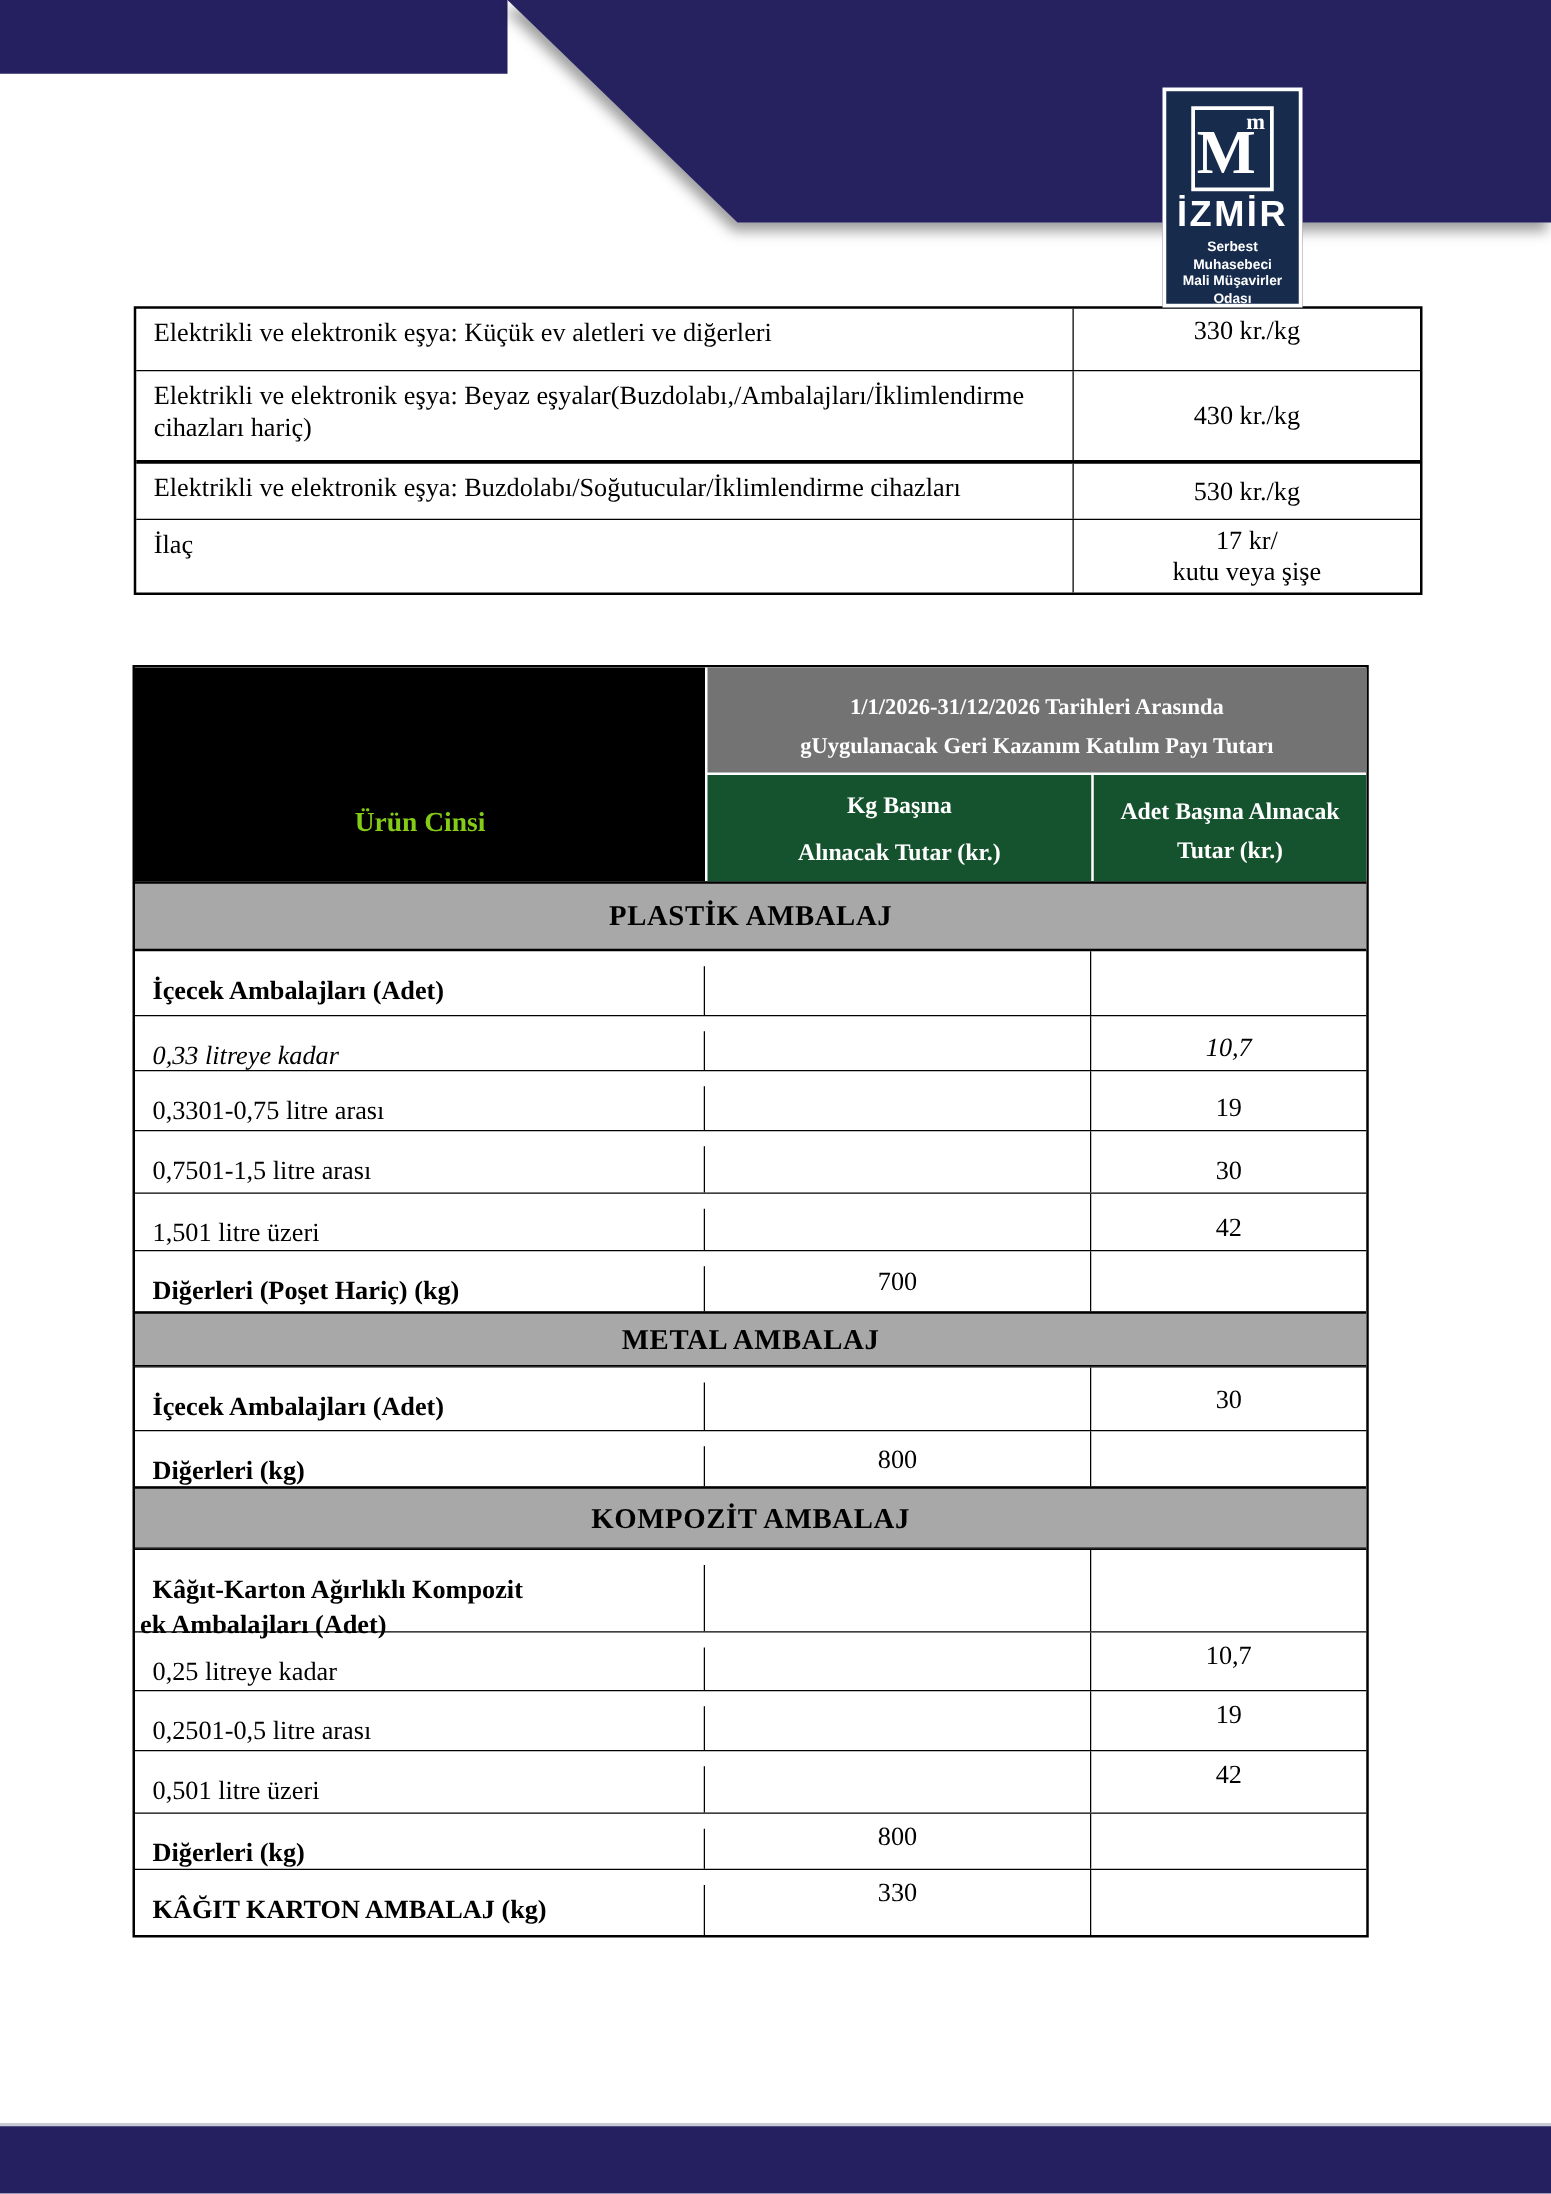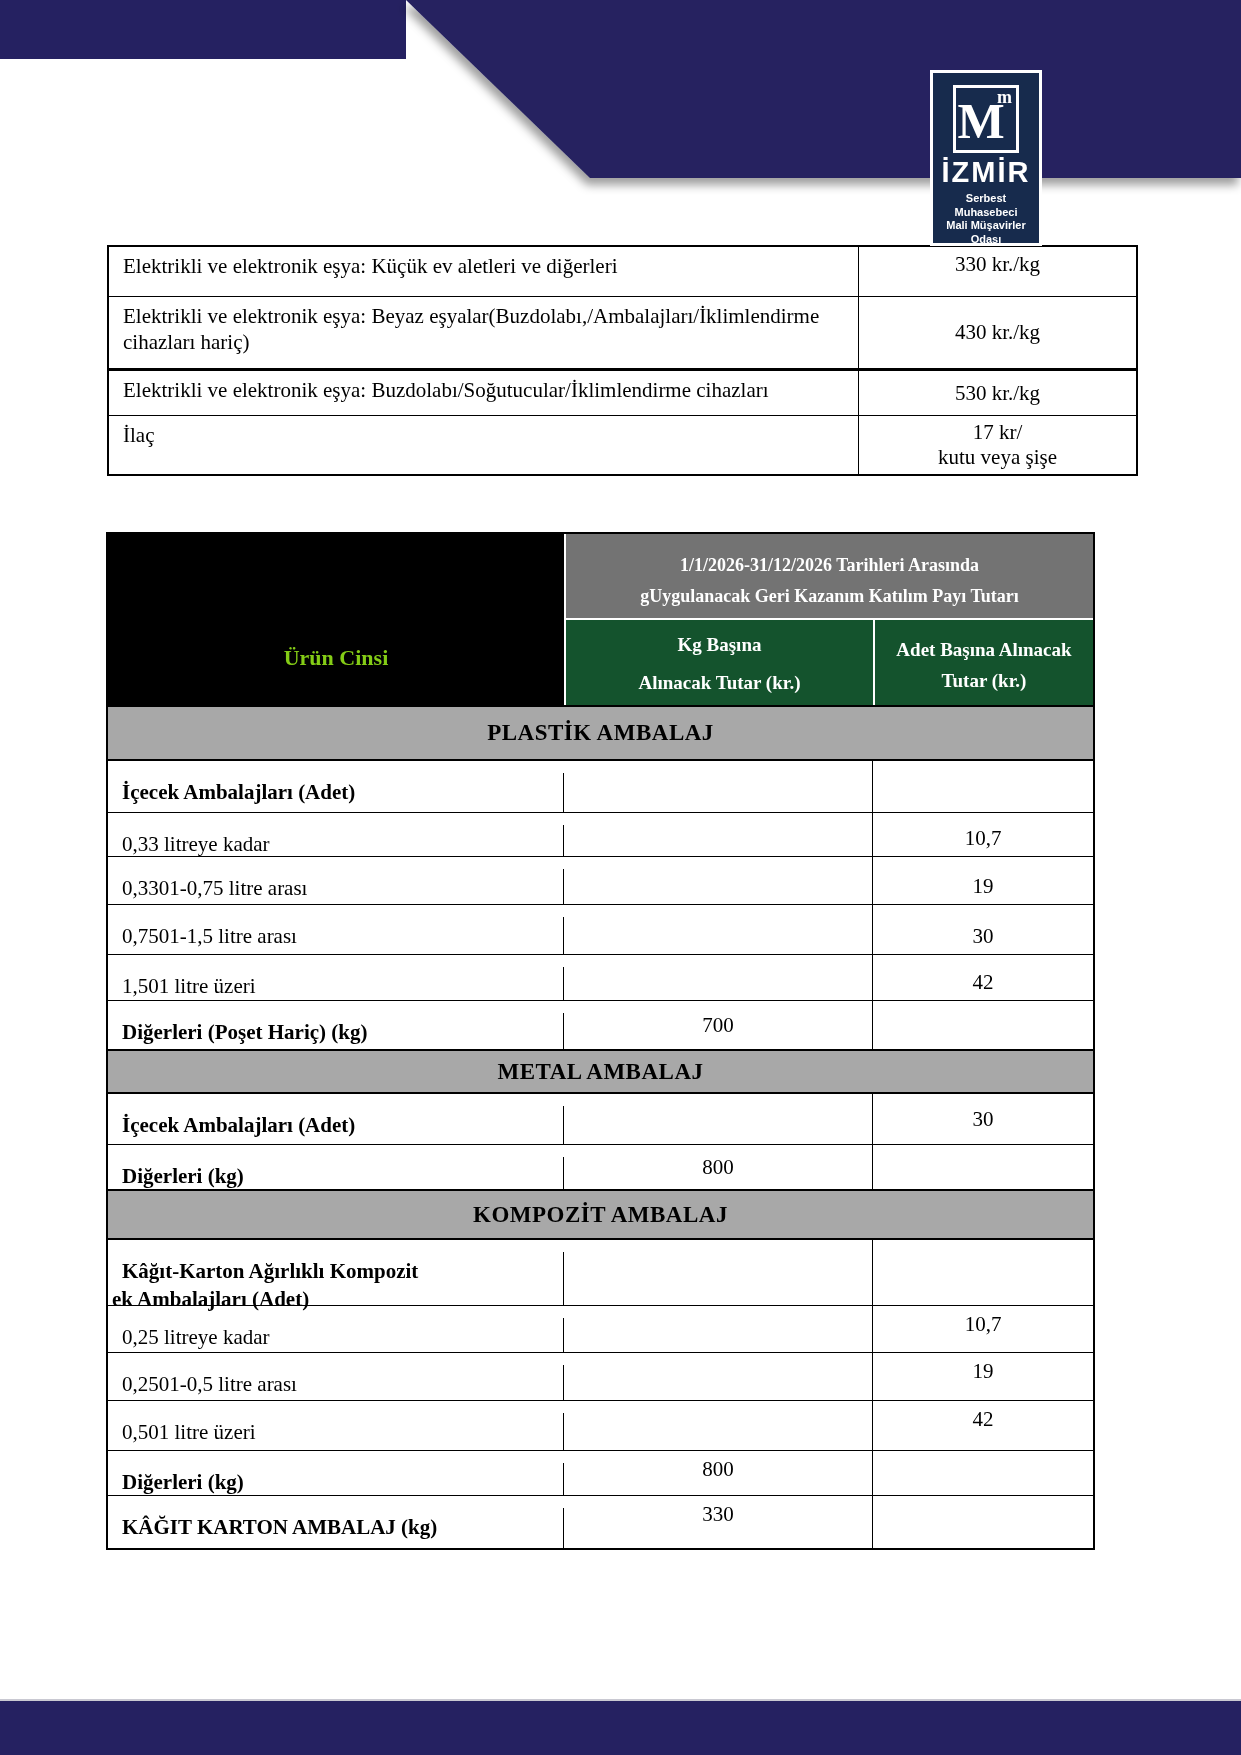--- a/index.html
+++ b/index.html
@@ -173,21 +173,21 @@
         </div>
       </div>
     </div>
     <div class="t2-body">
         <div class="t2-section" style="height: 55px;">PLASTİK AMBALAJ</div>
         <div class="t2-row" style="height: 52px;">
           <div class="t2-c1 bold">İçecek Ambalajları (Adet)</div>
           <div class="t2-c2 t2-val "></div>
           <div class="t2-c3 t2-val "></div>
         </div>
-        <div class="t2-row" style="height: 44px;">
+        <div class="t2-row" style="height: 44px; font-style: italic;">
           <div class="t2-c1">0,33 litreye kadar</div>
           <div class="t2-c2 t2-val low"></div>
           <div class="t2-c3 t2-val low">10,7</div>
         </div>
         <div class="t2-row" style="height: 48px; font-family: Liberation Serif, serif;">
           <div class="t2-c1">0,3301-0,75 litre arası</div>
           <div class="t2-c2 t2-val low"></div>
           <div class="t2-c3 t2-val low">19</div>
         </div>
         <div class="t2-row" style="height: 50px;">

